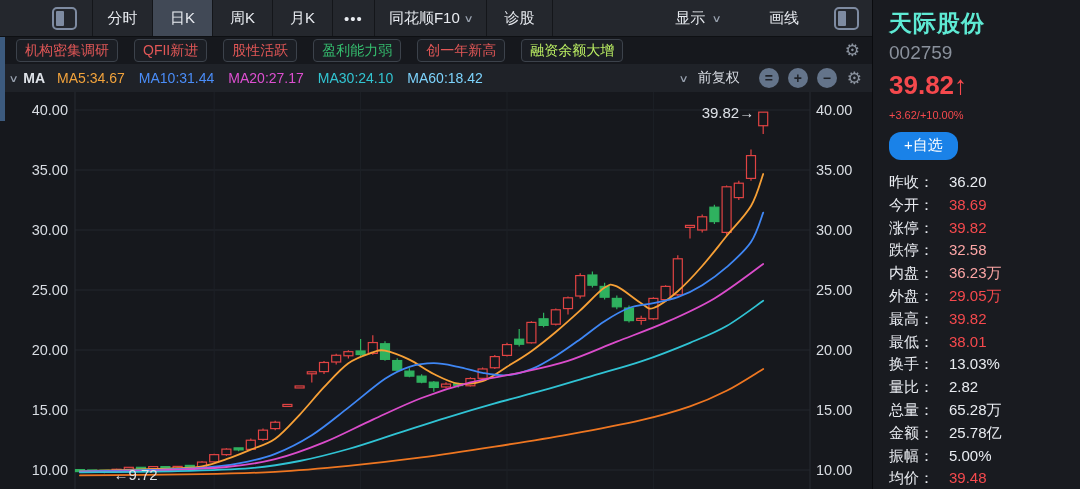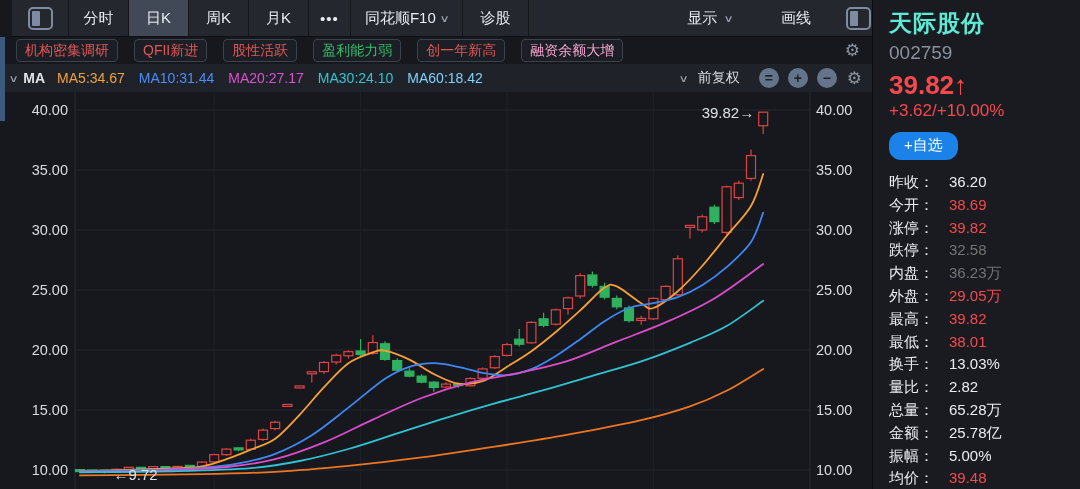--- a/index.html
+++ b/index.html
@@ -1,22 +1,22 @@
 <!DOCTYPE html>
 <html><head>
 <meta charset="utf-8">
 <style>
   * { margin:0; padding:0; box-sizing:border-box; }
   html,body { background:#000; }
   body { font-family:"Liberation Sans","DejaVu Sans",sans-serif; }
   .app { position:relative; width:1080px; height:489px; background:#16181d; overflow:hidden; color:#e8ebf0; }
 
   
-  .toolbar { position:absolute; left:12px; top:0; width:872px; height:37px; background:#24272d;
-             border-bottom:1px solid #0e1013; display:flex; align-items:stretch; }
+  .toolbar { position:absolute; left:0; top:0; width:872px; height:37px; background:#24272d;
+             border-bottom:1px solid #0e1013; display:flex; align-items:stretch;padding-left:36px; }
   .tcell { display:flex; align-items:center; justify-content:center; font-size:15px; color:#e8ebf0;
            border-right:1px solid #14161a; cursor:pointer; white-space:nowrap; }
   .tcell.icon-cell { width:57px; }
   .tcell.tab { width:60px; }
   .tcell.active { background:#414956; }
   .tcell.more { width:42px; letter-spacing:1px; }
   .tcell.f10 { width:112px; gap:5px; }
   .tcell.diag { width:66px; }
   .tspacer { flex:1; border:none; }
   .tcell.noborder { border-right:none; }
@@ -51,28 +51,28 @@
 
   
   .chart { position:absolute; left:0; top:92px; width:872px; height:397px; }
 
   
   .sidebar { position:absolute; right:0; top:0; width:208px; height:489px; background:#191b20;
              border-left:1px solid #0a0b0e; padding:8px 0 0 16px; }
   .s-name { font-size:23px; font-weight:600; color:#5eead4; letter-spacing:1px; }
   .s-code { font-size:19px; color:#8a919c; margin-top:3px; }
   .s-price { font-size:26px; font-weight:600; color:#f5494d; margin-top:6px; }
-  .s-change { font-size:17px; color:#f5494d; margin-top:0; }
+  .s-change { font-size:11px; color:#f5494d; margin-top:8px; }
   .s-addbtn { display:inline-block; margin-top:11px; background:#1a82e8; color:#fff; font-size:15px;
               padding:4px 15px 5px; border-radius:12px; border:none; cursor:pointer; }
   .s-stats { margin-top:13px; }
   .s-row { display:flex; align-items:baseline; height:22.8px; font-size:15px; }
   .s-label { color:#e9ecf1; width:60px; white-space:nowrap; }
   .s-val { white-space:nowrap; }
-  .tone-flat { color:#e9ecf1; } .tone-up { color:#f5494d; } .tone-down { color:#737373; }
+  .tone-flat { color:#e9ecf1; } .tone-up { color:#f5494d; } .tone-down { color:#fca5a5; }
 </style>
 </head>
 <body>
 
 <div class="app">
 
   <div class="toolbar">
     <div class="tcell icon-cell">
       <div class="panel-icon"></div>
     </div>
@@ -99,21 +99,21 @@
     </div>
   </div>
 
   <div class="tagsrow">
     <div id="tags-mount" style="display:flex;gap:16px;align-items:center;">
         <div class="tag" style="color: rgb(226, 87, 87);">机构密集调研</div>
         <div class="tag" style="color: rgb(226, 87, 87);">QFII新进</div>
         <div class="tag" style="color: rgb(226, 87, 87);">股性活跃</div>
         <div class="tag" style="color: rgb(53, 189, 110);">盈利能力弱</div>
         <div class="tag" style="color: rgb(226, 87, 87);">创一年新高</div>
-        <div class="tag" style="color: #f9a8d4;">融资余额大增</div>
+        <div class="tag" style="color: #bef264;">融资余额大增</div>
       </div>
     <div class="gear">⚙</div>
   </div>
 
   <div class="mabar">
     <span class="chev">∨</span>
     <span class="ma-title">MA</span>
     <span id="ma-items-mount" style="display:inline-flex;">
         <span class="ma-item" style="color: rgb(242, 163, 60);">MA5:34.67</span>
         <span class="ma-item" style="color: rgb(74, 141, 248);">MA10:31.44</span>

